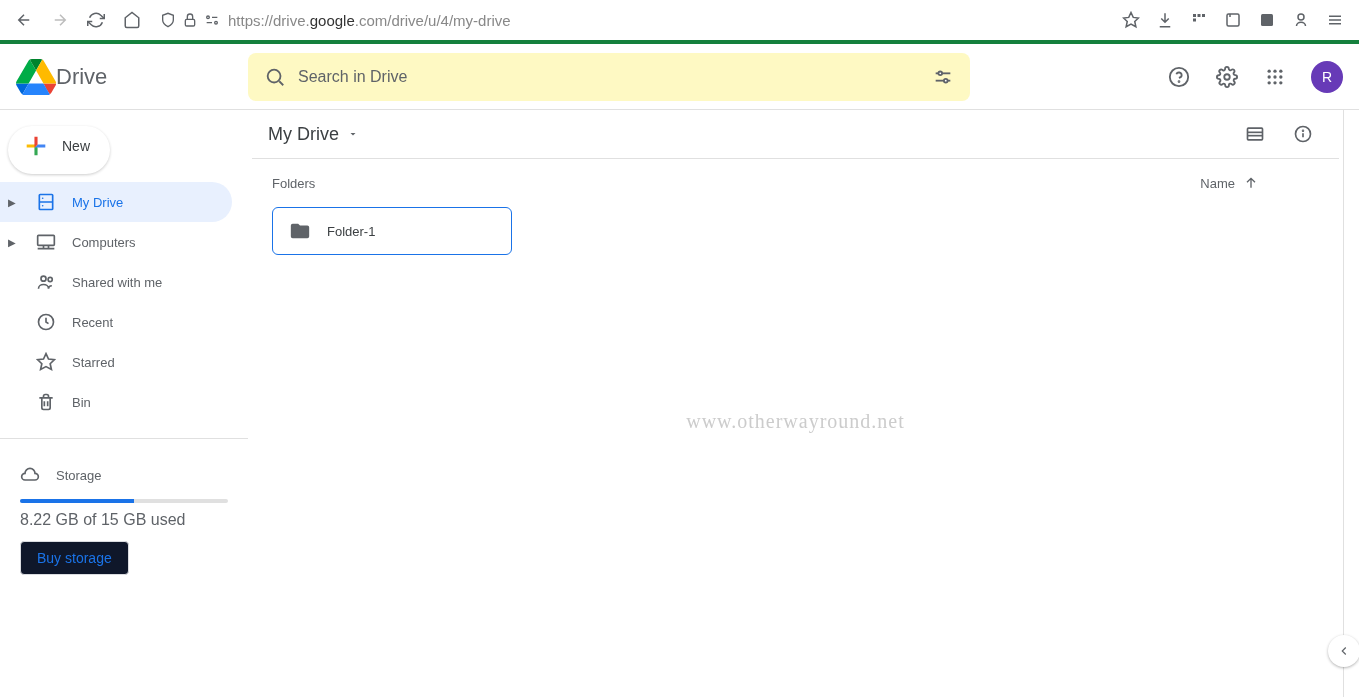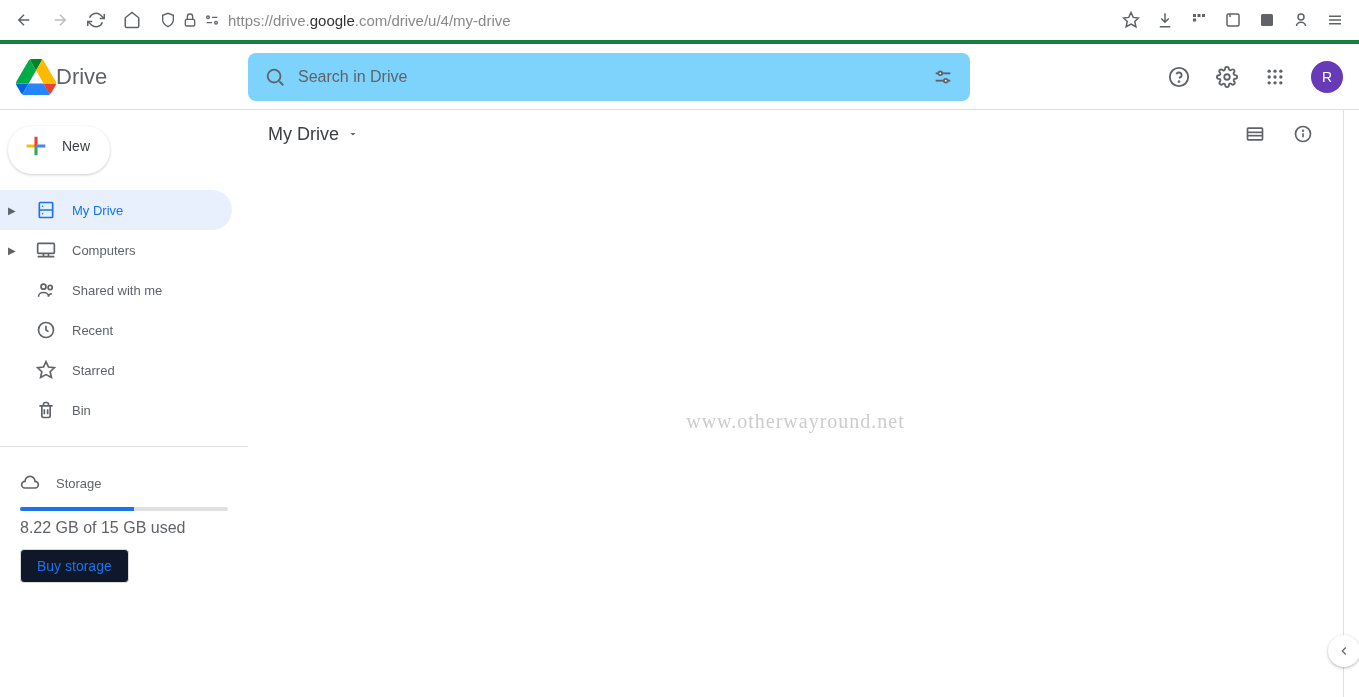--- a/index.html
+++ b/index.html
@@ -14,31 +14,31 @@
 .browser-bar .url-bar .url-text { color: #888; font-size: 15px; }
 .browser-bar .url-bar .url-text .domain { color: #333; }
 .browser-bar .right-icons { display: flex; gap: 2px; align-items: center; }
 .browser-bar .right-icons .icon-btn { width: 32px; height: 32px; display: flex; align-items: center; justify-content: center; color: #5f6368; cursor: pointer; }
 
 
 .drive-header { height: 66px; display: flex; align-items: center; padding: 0 16px; border-bottom: 1px solid #e0e0e0; }
 .drive-logo { display: flex; align-items: center; width: 232px; }
 .drive-logo-icon { width: 40px; height: 40px; }
 .drive-logo-text { font-size: 22px; color: #5f6368; }
-.search-box { flex: 1; max-width: 722px; height: 48px; background: #7dd3fc; border-radius: 8px; display: flex; align-items: center; padding: 0 16px; }
+.search-box { flex: 1; max-width: 722px; height: 48px; background: #fef9c3; border-radius: 8px; display: flex; align-items: center; padding: 0 16px; }
 .search-box input { flex: 1; border: none; background: transparent; font-size: 16px; outline: none; color: #5f6368; }
 .search-box input::placeholder { color: #5f6368; }
 .header-actions { display: flex; align-items: center; gap: 8px; margin-left: auto; }
 .header-actions .icon-btn { width: 40px; height: 40px; display: flex; align-items: center; justify-content: center; border-radius: 50%; color: #5f6368; cursor: pointer; }
 .avatar { width: 32px; height: 32px; border-radius: 50%; background: #673ab7; color: #fff; display: flex; align-items: center; justify-content: center; font-size: 14px; margin-left: 8px; }
 
 
 .app-body { display: flex; height: calc(100% - 110px); }
 .sidebar { width: 248px; padding: 8px 0; }
-.new-btn { margin: 8px 8px 16px 8px; height: 48px; border-radius: 24px; box-shadow: 0 1px 3px rgba(0,0,0,0.2); display: inline-flex; align-items: center; padding: 0 20px 8px 14px; gap: 12px; cursor: pointer; background: #fff; }
+.new-btn { margin: 8px 8px 8px 8px; height: 48px; border-radius: 24px; box-shadow: 0 1px 3px rgba(0,0,0,0.2); display: inline-flex; align-items: center; padding: 0 20px 8px 14px; gap: 12px; cursor: pointer; background: #fff; }
 .new-btn-text { font-size: 14px; font-weight: 500; color: #3c4043; }
 
 .nav-item { height: 40px; display: flex; align-items: center; padding: 0 12px 0 8px; gap: 16px; border-radius: 0 20px 20px 0; margin-right: 16px; cursor: pointer; color: #5f6368; font-size: 13px; }
 .nav-item.active { background: #e8f0fe; color: #1a73e8; font-weight: 500; }
 .nav-item .chevron { width: 12px; font-size: 10px; color: #5f6368; }
 .nav-item .nav-icon { width: 20px; height: 20px; display: flex; align-items: center; justify-content: center; }
 .nav-item .nav-label { font-weight: 500; }
 
 .storage-section { margin-top: 16px; padding: 0 20px; border-top: 1px solid #e0e0e0; padding-top: 16px; }
 .storage-item { display: flex; align-items: center; gap: 16px; height: 40px; color: #5f6368; font-size: 13px; cursor: pointer; }
@@ -333,20 +333,41 @@
           </div>
         <div class="icon-btn">
             <svg width="20" height="20" viewBox="0 0 24 24" fill="none" stroke="currentColor" stroke-width="2">
               <circle cx="12" cy="12" r="9"></circle>
               <line x1="12" y1="11" x2="12" y2="16"></line>
               <circle cx="12" cy="8" r="0.5" fill="currentColor"></circle>
             </svg>
           </div>
       </div>
     </div>
+    <div class="content-area">
+      <div class="section-header">
+        <span>Folders</span>
+        <div class="sort-header">
+          <span>Name</span>
+          <span>
+              <svg width="16" height="16" viewBox="0 0 24 24" fill="none" stroke="currentColor" stroke-width="2">
+                <path d="M12 19V5M6 11l6-6 6 6"></path>
+              </svg>
+            </span>
+        </div>
+      </div>
+      <div class="folder-card">
+        <span class="folder-icon">
+            <svg width="22" height="22" viewBox="0 0 24 24" fill="currentColor">
+              <path d="M10 4H4a2 2 0 00-2 2v12a2 2 0 002 2h16a2 2 0 002-2V8a2 2 0 00-2-2h-8z"></path>
+            </svg>
+          </span>
+        <span class="folder-name">Folder-1</span>
+      </div>
+    </div>
     <div class="watermark">www.otherwayround.net</div>
   </div>
 
   <div class="right-rail">
     <div class="rail-toggle">
       <svg width="14" height="14" viewBox="0 0 24 24" fill="none" stroke="currentColor" stroke-width="2">
           <polyline points="15 18 9 12 15 6"></polyline>
         </svg>
     </div>
   </div>

